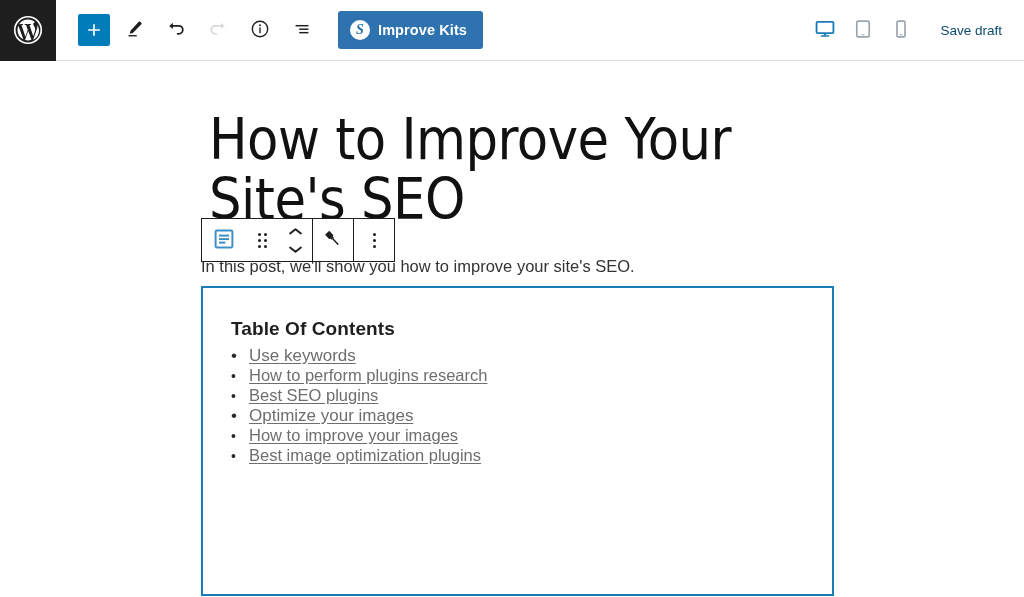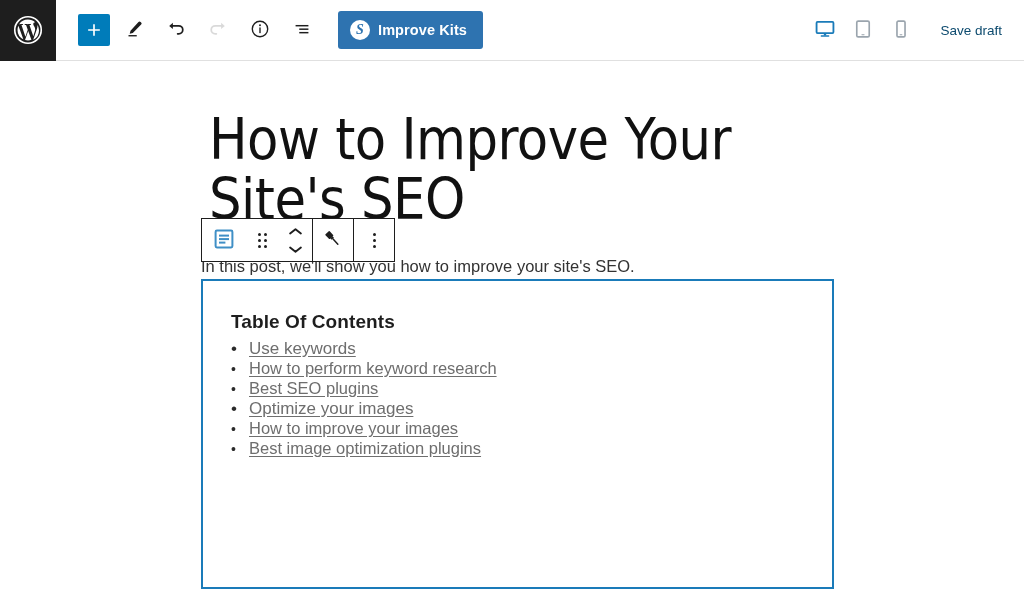--- a/index.html
+++ b/index.html
@@ -148,21 +148,21 @@
   .post-intro {
     margin: 0;
     padding-top: 16px;
     font-size: 16.5px;
     line-height: 1.5;
     color: #333333;
   }
 
   
   .toc-block {
-    margin-top: 0;
+    margin-top: 7px;
     width: 633px;
     min-height: 310px;
     border: 2px solid #1a7bb9;
     background: #ffffff;
     padding: 30px 28px 34px 28px;
     position: relative;
   }
   .toc-heading {
     margin: 0 0 6px 0;
     font-size: 19px;
@@ -373,21 +373,21 @@
 
       <ul class="toc-list">
 
         <li class="toc-entry level-1">
           <span class="bullet">•</span>
           <span class="toc-link">Use keywords</span>
         </li>
 
         <li class="toc-entry level-2">
           <span class="bullet">•</span>
-          <span class="toc-link">How to perform keyword research</span>
+          <span class="toc-link">How to perform plugins research</span>
         </li>
 
         <li class="toc-entry level-2">
           <span class="bullet">•</span>
           <span class="toc-link">Best SEO plugins</span>
         </li>
 
         <li class="toc-entry level-1">
           <span class="bullet">•</span>
           <span class="toc-link">Optimize your images</span>

